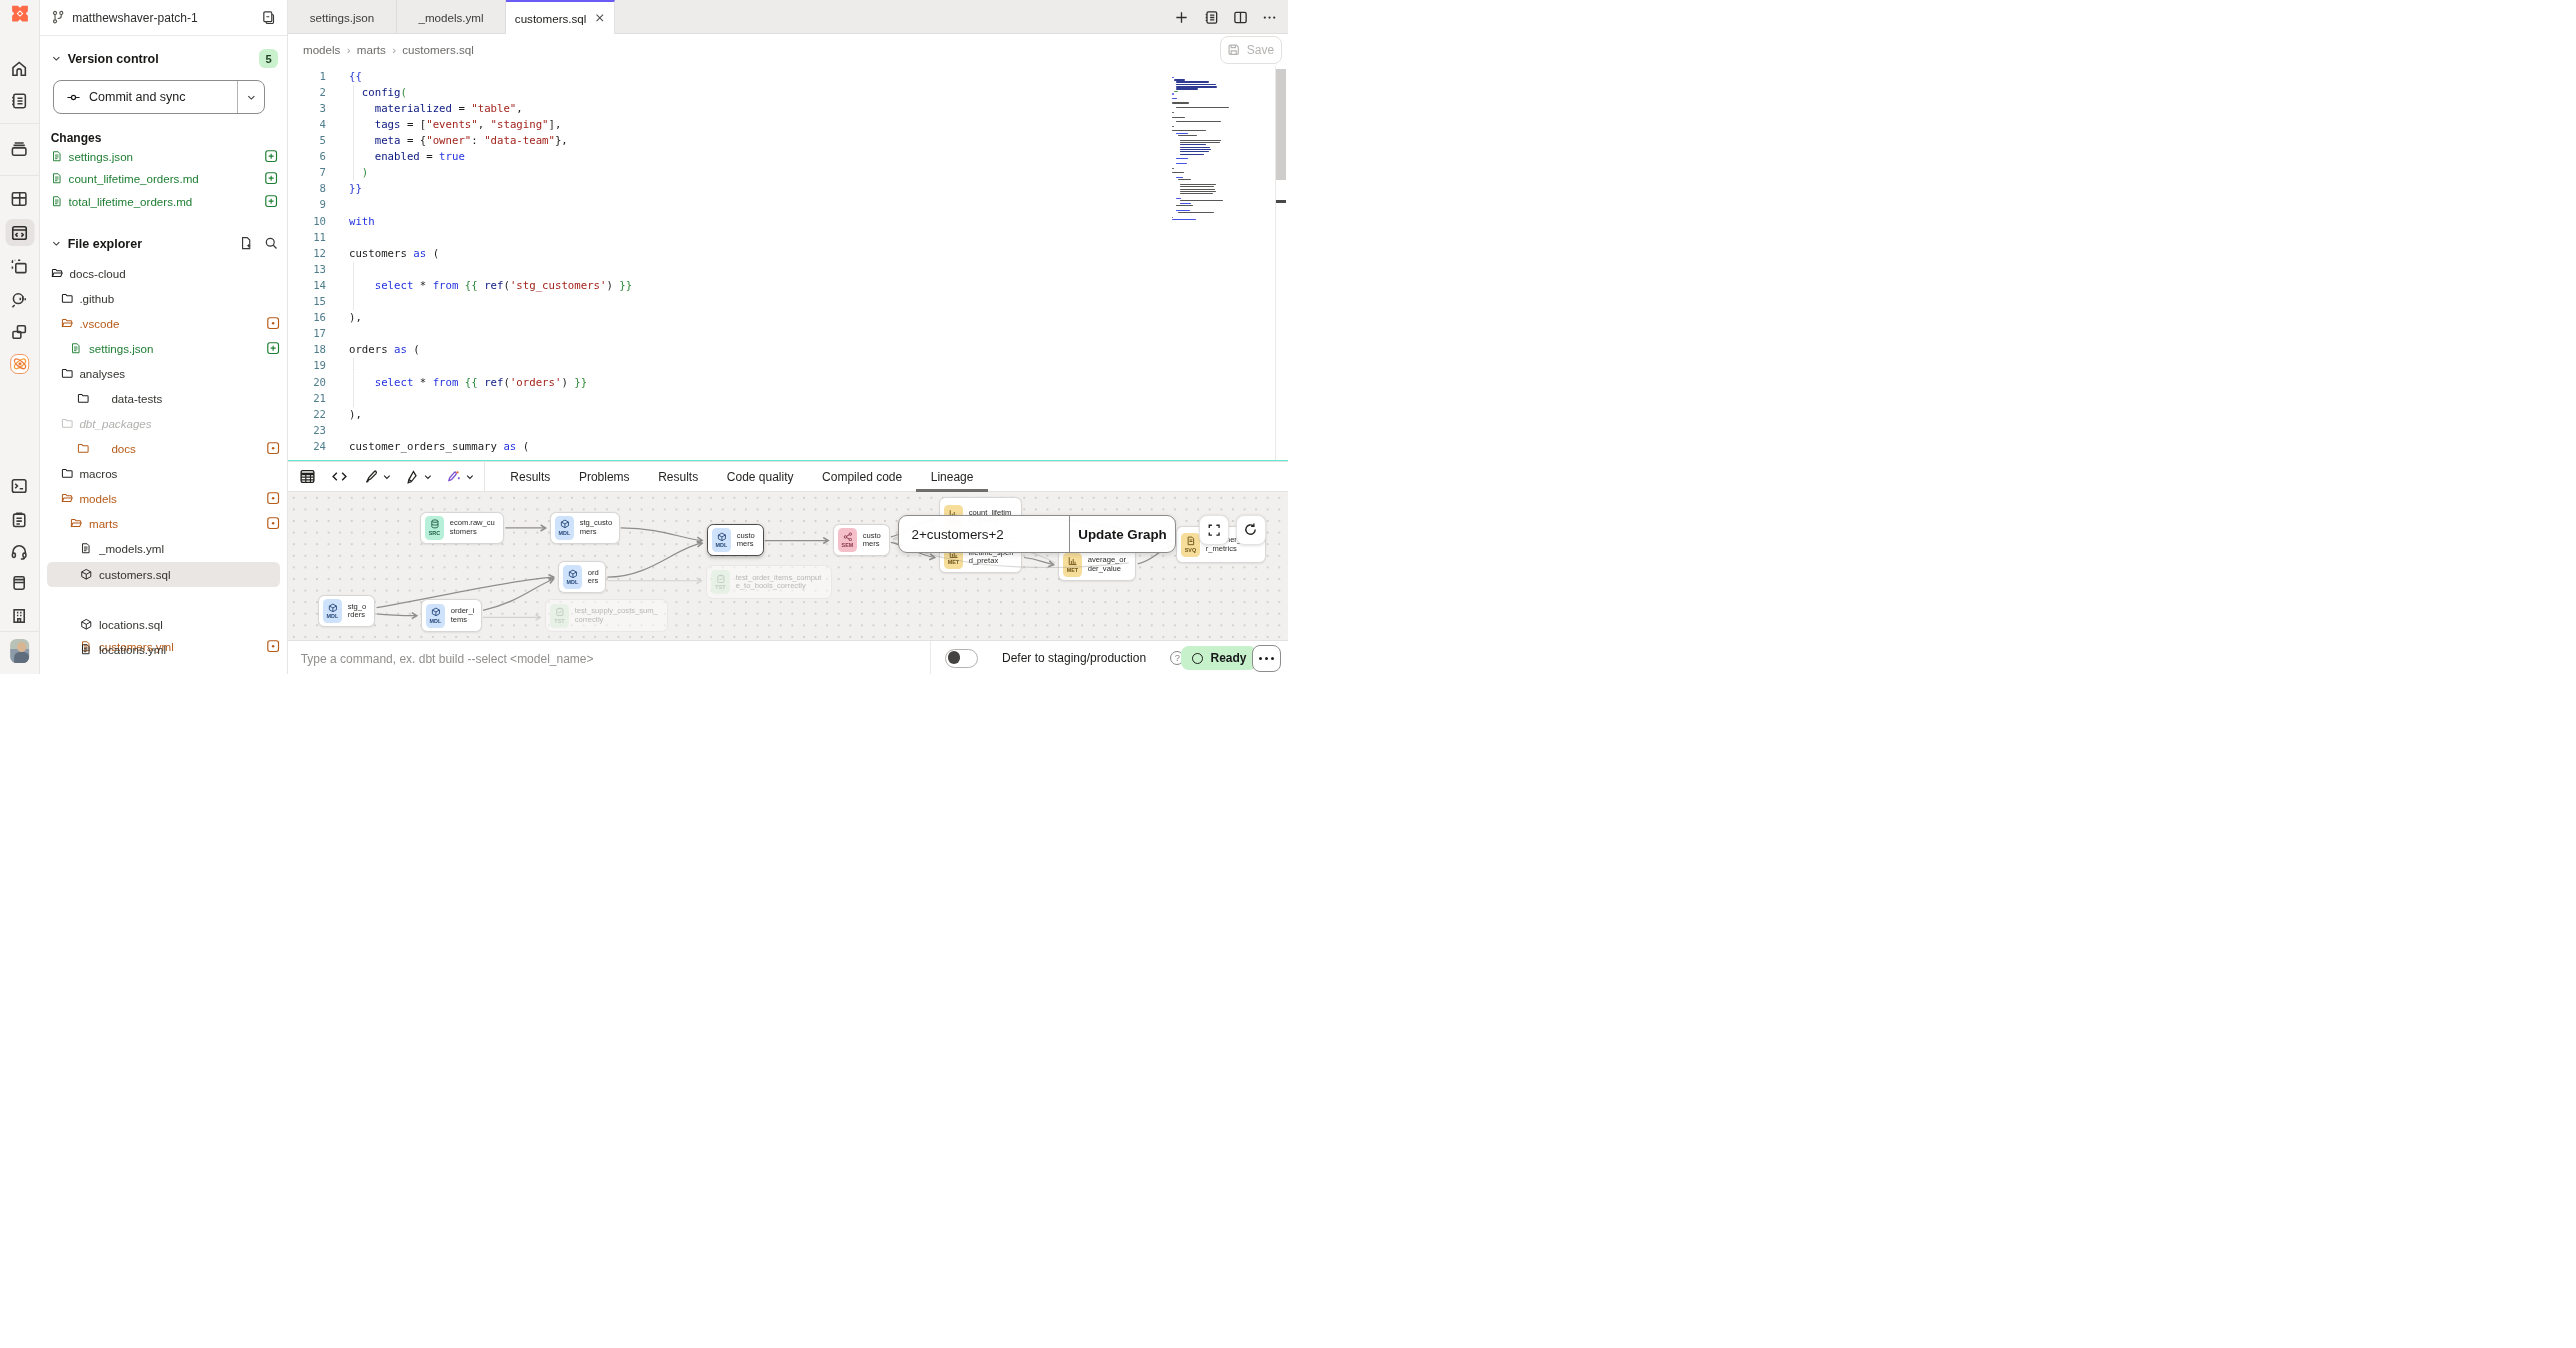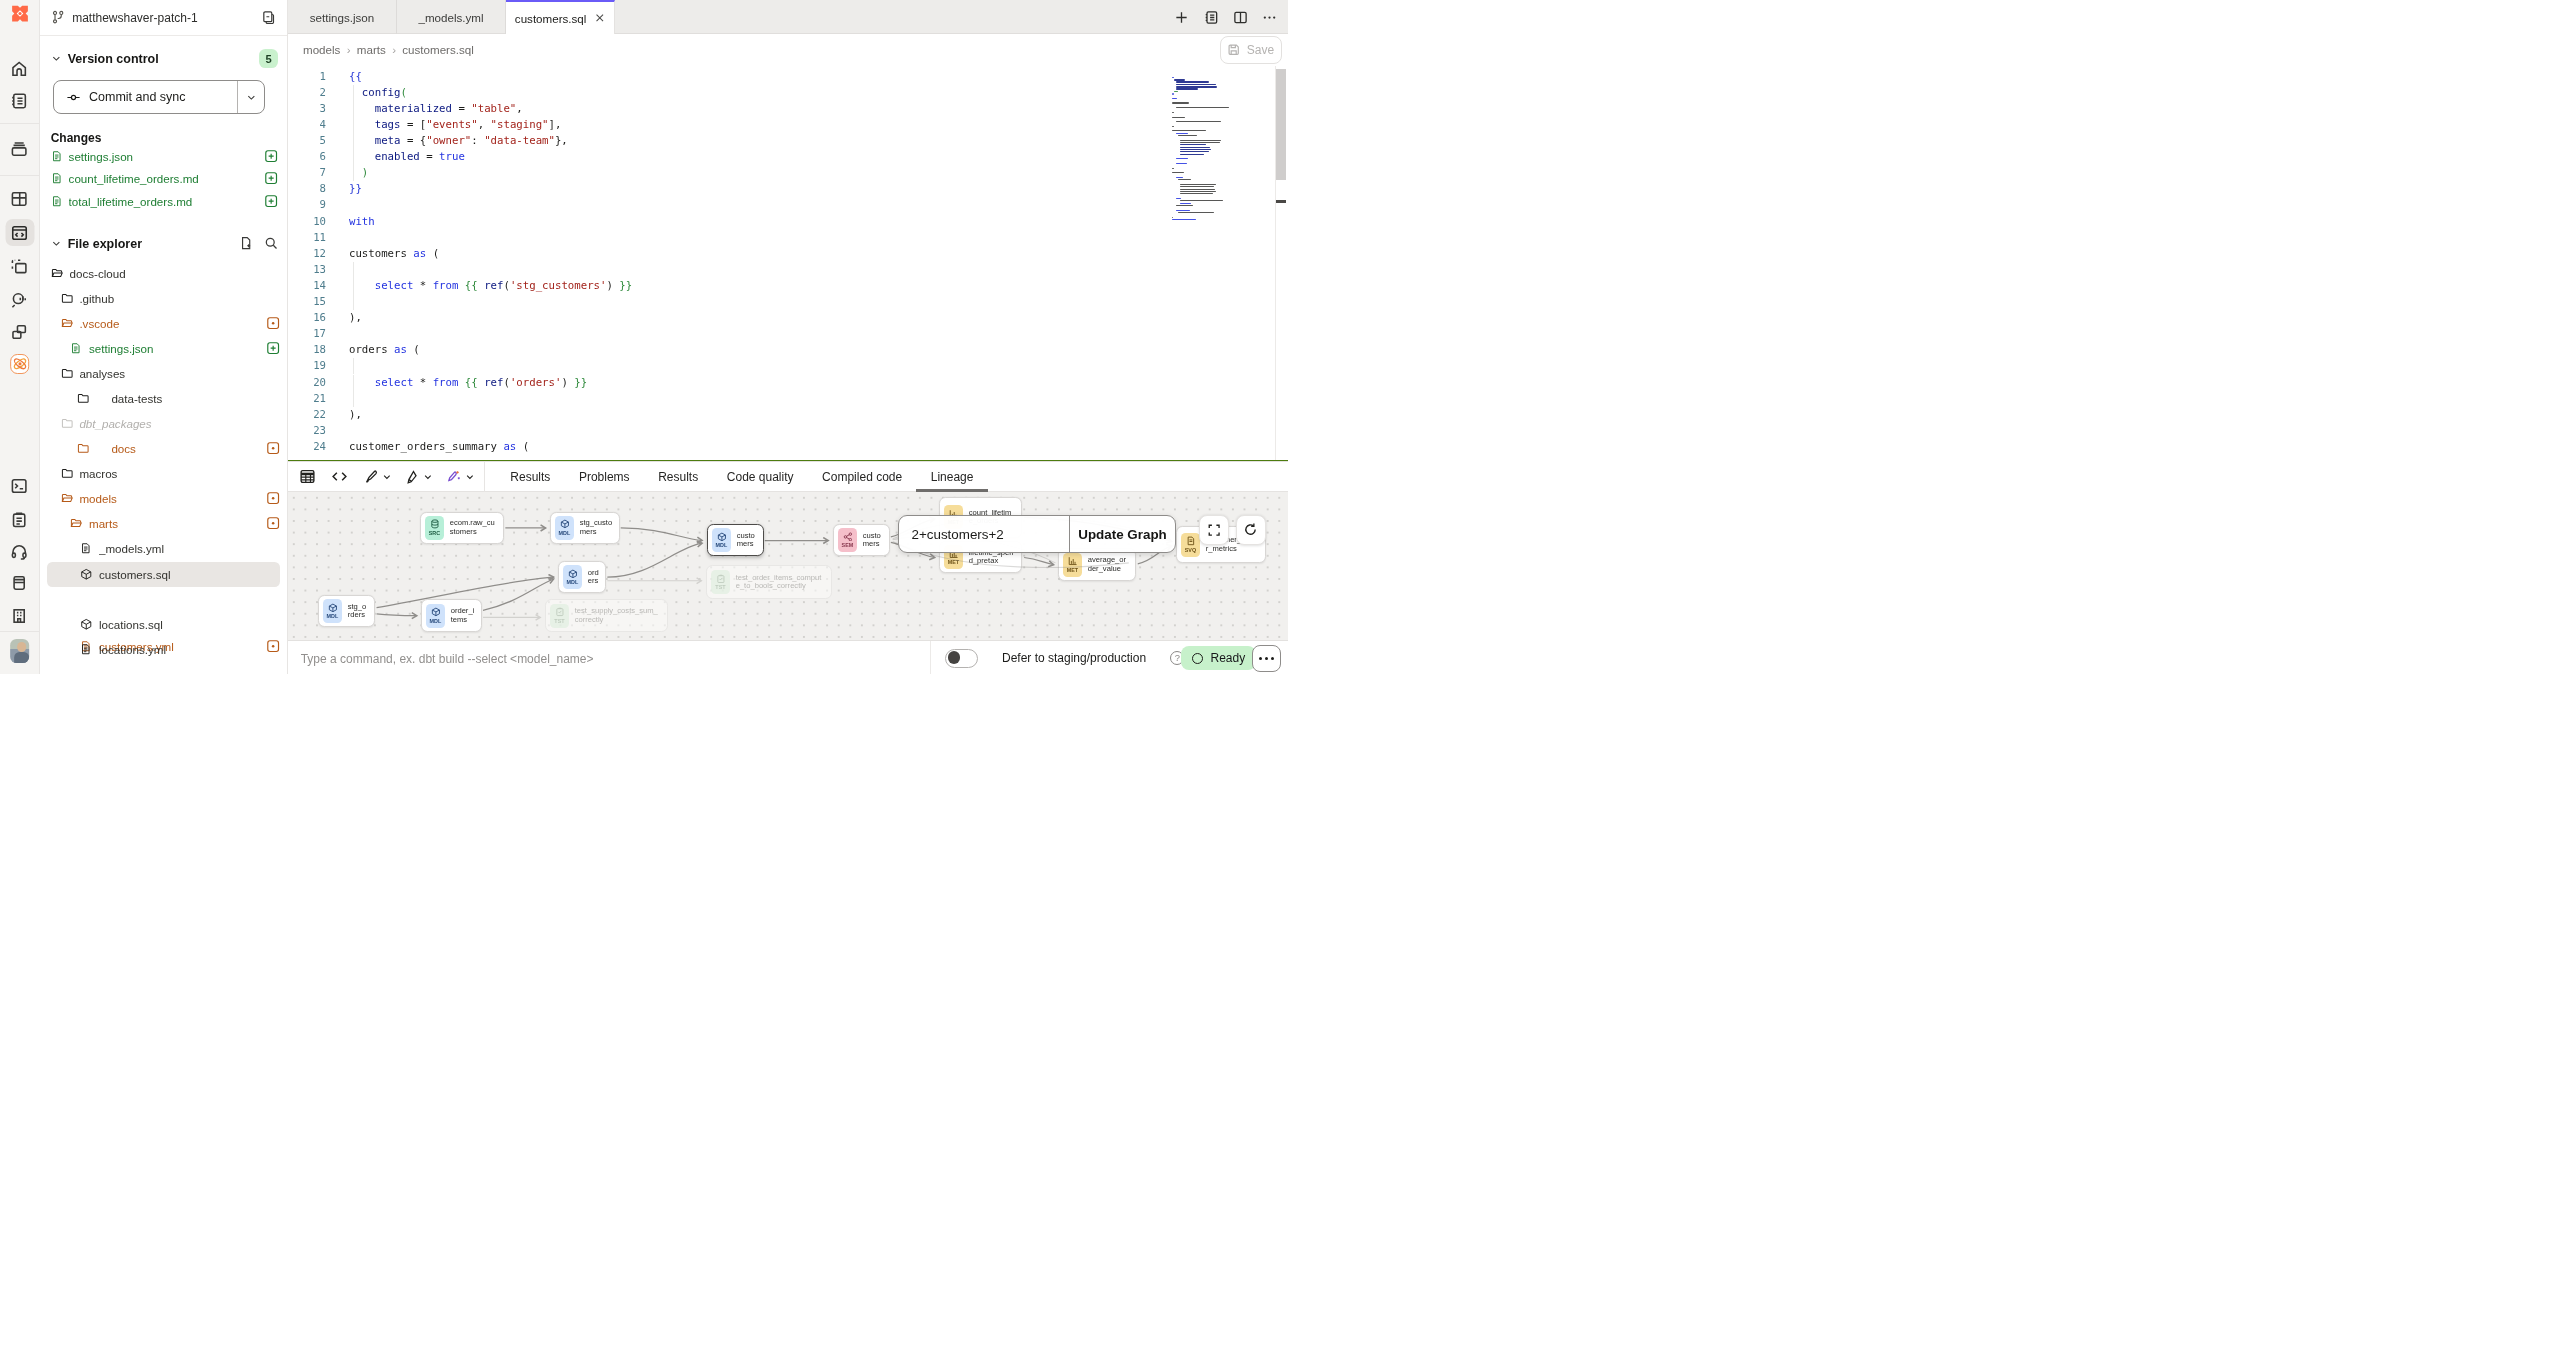--- a/index.html
+++ b/index.html
@@ -1,17 +1,17 @@
 <!DOCTYPE html>
 <html style="font-size:14.3px"><head>
 <meta charset="utf-8">
 <title>customers.sql</title>
 <style>
   html,body{margin:0;padding:0;background:#fff;}
-  .app{position:relative;width:1288px;height:674px;overflow:hidden;background:#4d7c0f;
+  .app{position:relative;width:1288px;height:674px;overflow:hidden;background:#5eead4;
        font-family:"Liberation Sans",sans-serif;color:#1e1e1c;font-size:11.6px;}
   svg{display:block}
   
   .rail{position:absolute;left:0;top:0;width:40px;height:674px;background:#f5f4f2;border-right:0.9px solid #e7e5e3;box-sizing:border-box;}
   .rail .ric{position:absolute;left:50%;transform:translateX(-50%);width:19.7px;height:19.7px;color:#3a3a38;display:flex;align-items:center;justify-content:center;}
   .rail .rsel{width:29px;height:27px;background:#e5e2df;border-radius:7.2px;}
   .rail .rdiv{position:absolute;left:0;width:39px;height:0.9px;background:#e7e5e3;}
   .copilot{width:27px;height:27px;border:1.3px solid #f2955a;border-radius:7.2px;background:#fff;box-sizing:border-box;}
   .avatar{width:24px;height:24px;border-radius:6.3px;overflow:hidden;background:linear-gradient(180deg,#b9c2b6 0 40%,#8d9aa8 40% 100%);position:relative;}
   .avatar:before{content:"";position:absolute;left:7.2px;top:3.6px;width:9.8px;height:9.8px;border-radius:50%;background:#d8b694;}
@@ -96,21 +96,21 @@
   .cmdinput{position:absolute;left:10.7px;top:0;width:617px;height:34px;border:none;outline:none;font-family:"Liberation Sans",sans-serif;font-size:12px;color:#1e1e1c;}
   .cmdinput::placeholder{color:#918f8d;}
   .sdiv{position:absolute;left:642px;top:0;width:0.9px;height:34px;background:#eceae8;}
   .defer{position:absolute;left:657px;top:0;height:34px;display:flex;align-items:center;gap:24px;}
   .toggle{width:33px;height:19px;border:1.3px solid #b4b2b0;border-radius:10.7px;background:#fff;position:relative;box-sizing:border-box;}
   .toggle .knob{position:absolute;left:1.8px;top:1.8px;width:12.5px;height:12.5px;border-radius:50%;background:#454341;}
   .defer .dlbl{font-size:12px;color:#1b1b19;}
   .help{width:14.3px;height:14.3px;border:1.2px solid #8a8886;border-radius:50%;color:#8a8886;font-size:9.4px;display:flex;align-items:center;justify-content:center;box-sizing:border-box;}
   .ready{position:absolute;left:893px;top:5.4px;height:24px;padding:0 10.7px;background:#c7f1cb;border-radius:8px;display:flex;align-items:center;gap:7.2px;}
   .ready .ring{width:11.6px;height:11.6px;border:1.4px solid #1c1c1a;border-radius:50%;box-sizing:border-box;}
-  .ready .rlbl{font-size:12px;font-weight:normal;color:#17171a;}
+  .ready .rlbl{font-size:12px;font-weight:bold;color:#17171a;}
   .dotsbtn{position:absolute;left:964px;top:3.6px;width:29px;height:27px;border:0.9px solid #8e8c8a;border-radius:8px;background:#fff;box-sizing:border-box;display:flex;align-items:center;justify-content:center;gap:2.7px;}
   .dotsbtn i{width:3.1px;height:3.1px;border-radius:50%;background:#1b1b19;}
 </style>
 </head>
 <body>
 
 <div class="app">
 
   <div class="rail">
     <div class="ric" style="top:3.6px">

